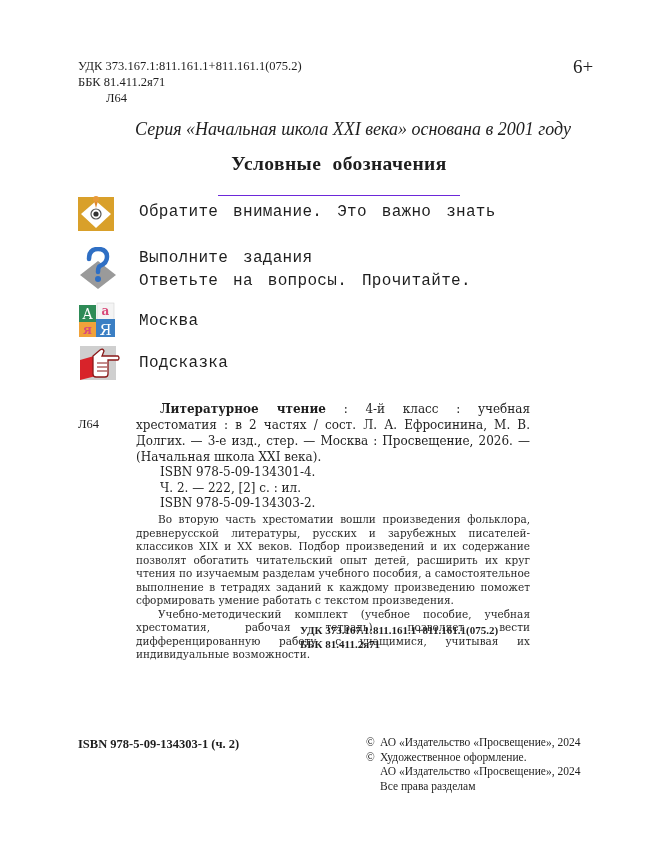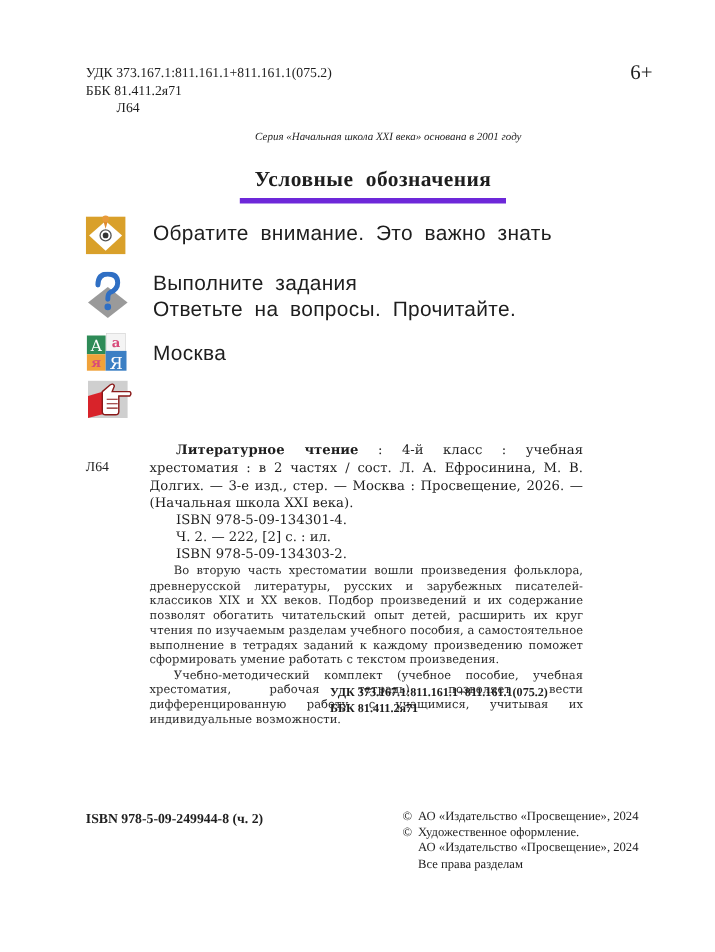--- a/index.html
+++ b/index.html
@@ -2,30 +2,30 @@
 <html><head>
 <meta charset="utf-8">
 <style>
   html, body { margin: 0; padding: 0; background: #ffffff; }
   body { width: 650px; height: 865px; position: relative; overflow: hidden;
          font-family: "DejaVu Serif", "Liberation Serif", serif; color: #1e1e1e; }
   .abs { position: absolute; }
   .udk-top { left: 78px; top: 58px; font-size: 12.5px; line-height: 16px; font-family: "Liberation Serif", serif; }
   .udk-top .indent { padding-left: 28px; }
   .age { left: 573px; top: 56px; font-size: 19px; font-family: "Liberation Serif", serif; }
-  .series { left: 0; width: 650px; top: 119px; text-align: center; font-size: 10px; font-style: italic;
+  .series { left: 0; width: 650px; top: 119px; text-align: center; font-size: 18px; font-style: italic;
             font-family: "Liberation Serif", serif; padding-left: 56px; box-sizing: border-box; }
   .legend-title { left: 218px; top: 153px; width: 242px; text-align: center; font-weight: bold;
                   font-size: 19.5px; letter-spacing: 0.4px; word-spacing: 6px;
-                  font-family: "Liberation Serif", serif; padding-bottom: 5px;
-                  border-bottom: 5px solid #6d28d9; }
+                  font-family: "Liberation Serif", serif; padding-bottom: 20px;
+                  border-bottom: 1px solid #6d28d9; }
   .legend-item { left: 78px; display: flex; align-items: flex-start; }
   .legend-item .icon { width: 38px; height: 38px; flex: 0 0 38px; position: relative; }
-  .legend-item .label { margin-left: 23px; font-size: 19px; line-height: 23px; letter-spacing: 0.3px;
-                        word-spacing: 5px; font-family: Liberation Sans, sans-serif; }
+  .legend-item .label { margin-left: 23px; font-size: 16px; line-height: 23px; letter-spacing: 0.3px;
+                        word-spacing: 5px; font-family: Liberation Mono, monospace; }
   .bib { left: 78px; top: 401px; width: 434px; font-family: "DejaVu Serif", serif; font-size: 12px; }
   .bib .l64 { position: absolute; left: 0; top: 16px; font-size: 12.5px; font-family: "Liberation Serif", serif; }
   .bib .main { position: absolute; left: 58px; width: 394px; line-height: 16px; text-align: justify; font-size: 12px; }
   .bib .main .first { text-indent: 24px; }
   .bib .isbn-block { position: absolute; left: 82px; top: 64px; line-height: 15.5px; font-size: 12px; }
   .bib .annot { position: absolute; left: 58px; top: 112px; width: 394px; font-size: 10.5px; line-height: 13.5px;
                 text-align: justify; color: #2a2a2a; font-family: "DejaVu Serif", serif; }
   .bib .annot p { margin: 0; text-indent: 22px; }
   .bib .udk-bottom { position: absolute; left: 222px; top: 222px; font-size: 11px; line-height: 14px; font-weight: bold;
                      font-family: "Liberation Serif", serif; }
@@ -100,20 +100,21 @@
   <div class="icon" style="width:42px;flex-basis:42px;">
     <svg width="42" height="34" viewBox="0 0 42 34">
       <rect x="2" y="0" width="36" height="34" fill="#cfcfcf"></rect>
       <polygon points="2,14 16,10 18,30 2,34" fill="#d8232a"></polygon>
       <path d="M15 10 L22 4 Q25 2 26 5 L24 10 L40 10 Q42 12 40 14 L30 14 L30 28 Q30 31 27 31 L18 31 Q15 31 15 28 Z" fill="#ffffff" stroke="#8a1a1a" stroke-width="1.3"></path>
       <line x1="19" y1="17" x2="29" y2="17" stroke="#8a1a1a" stroke-width="1"></line>
       <line x1="19" y1="21" x2="29" y2="21" stroke="#8a1a1a" stroke-width="1"></line>
       <line x1="19" y1="25" x2="29" y2="25" stroke="#8a1a1a" stroke-width="1"></line>
     </svg>
   </div>
+  <div class="label" style="margin-left:19px;margin-top:6px;">Подсказка</div>
 </div>
 
 <div class="abs bib">
   <div class="l64">Л64</div>
   <div class="main">
     <div class="first"><b>Литературное чтение</b><span> : 4-й класс : учебная хрестоматия : в 2 частях / сост. Л. А. Ефросинина, М. В. Долгих. — 3-е изд., стер. — Москва : Просвещение, 2026. — (Начальная школа XXI века).</span></div>
   </div>
   <div class="isbn-block">
     <div>ISBN 978-5-09-134301-4.</div>
     <div>Ч. 2. — 222, [2] с. : ил.</div>
@@ -123,21 +124,21 @@
     <p>Во вторую часть хрестоматии вошли произведения фольклора, древнерусской литературы, русских и зарубежных писателей-классиков XIX и XX веков. Подбор произведений и их содержание позволят обогатить читательский опыт детей, расширить их круг чтения по изучаемым разделам учебного пособия, а самостоятельное выполнение в тетрадях заданий к каждому произведению поможет сформировать умение работать с текстом произведения.</p>
     <p>Учебно-методический комплект (учебное пособие, учебная хрестоматия, рабочая тетрадь) позволяет вести дифференцированную работу с учащимися, учитывая их индивидуальные возможности.</p>
   </div>
   <div class="udk-bottom">
     <div>УДК 373.167.1:811.161.1+811.161.1(075.2)</div>
     <div>ББК 81.411.2я71</div>
   </div>
 </div>
 
 <div class="abs isbn-footer">
-  <div>ISBN 978-5-09-249944-8 (ч. 2)</div>
+  <div>ISBN 978-5-09-134303-1 (ч. 2)</div>
 </div>
 
 <div class="abs copyright">
   <div class="row">
     <span class="sym">©</span>
     <span>АО «Издательство «Просвещение», 2024</span>
   </div>
   <div class="row">
     <span class="sym">©</span>
     <span>Художественное оформление.</span>

